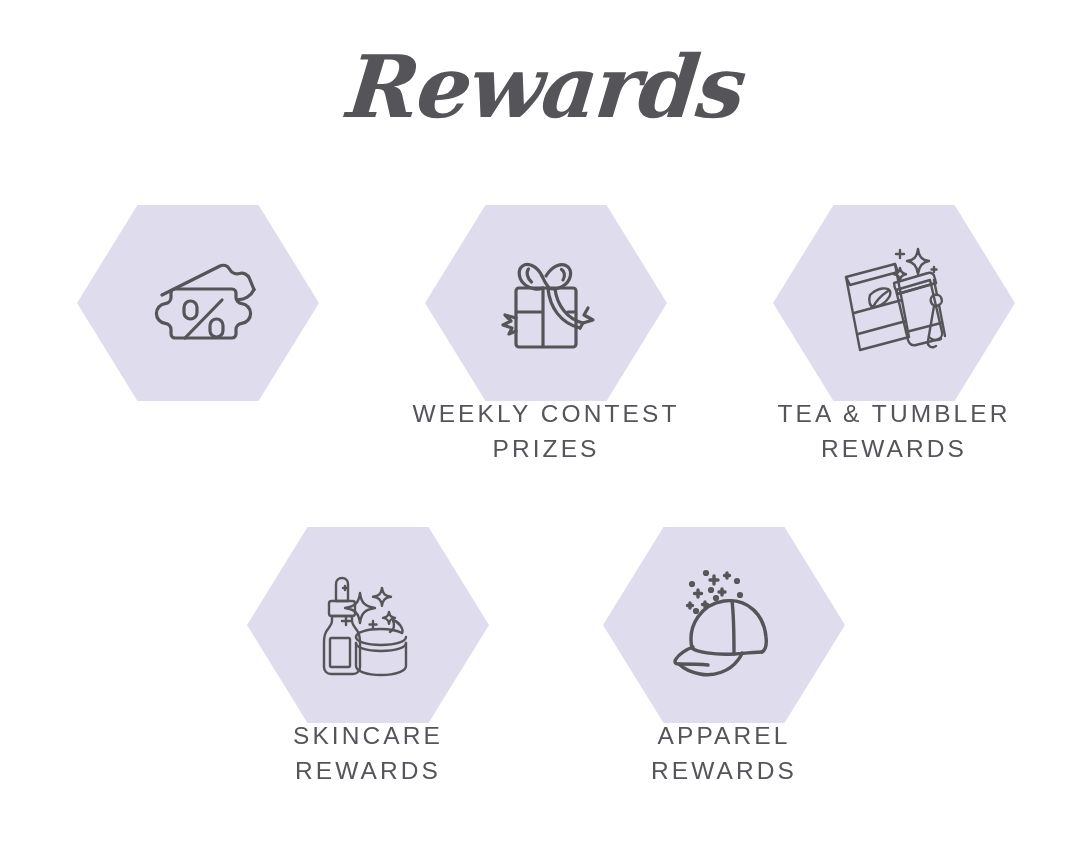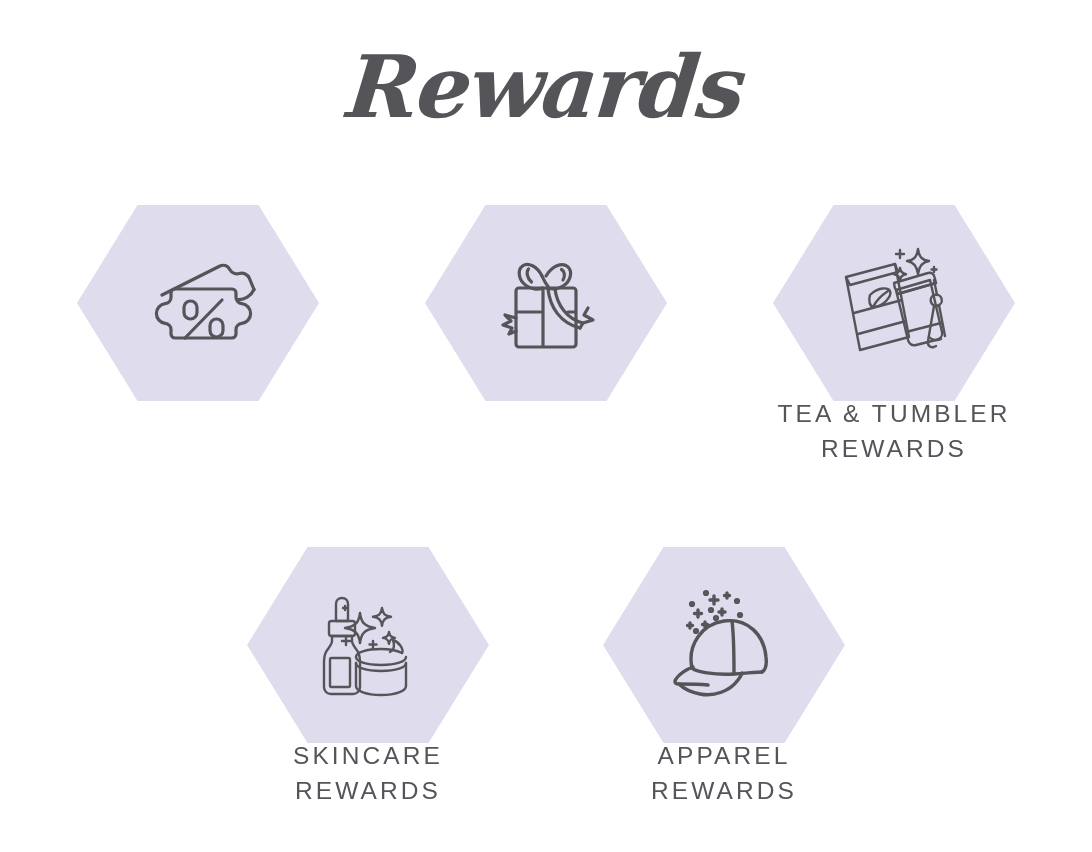--- a/index.html
+++ b/index.html
@@ -42,21 +42,21 @@
 
   
   .row {
     position: absolute;
     left: 0;
     width: 1092px;
     display: flex;
     justify-content: center;
   }
   .row-1 { top: 205px; }
-  .row-2 { top: 547px; gap: 8px; }
+  .row-2 { top: 527px; gap: 8px; }
 
   .tile {
     width: 348px;
     display: flex;
     flex-direction: column;
     align-items: center;
     position: relative;
   }
 
   .hex-wrap {
@@ -171,20 +171,22 @@
             <line x1="92" y1="79" x2="99" y2="79"></line>
 
             <path d="M72 56 C74 74 84 90 104 95"></path>
             <path d="M79 56 C81 72 91 86 107 90"></path>
             <path d="M104 95 L107 90 L117 87 L108 82 L112 75"></path>
 
             <path d="M40 85 L29 82 L35 88 L27 92 L36 95 L33 101 L40 98"></path>
           </svg>
         </div>
       </div>
+      <div class="tile-label">WEEKLY CONTEST
+PRIZES</div>
     </div>
 
     <div class="tile">
       <div class="hex-wrap">
         <div class="hex"></div>
         <div class="hex-icon">
           <svg viewBox="0 0 140 140" fill="none" stroke="#555458" stroke-width="2.4" stroke-linecap="round" stroke-linejoin="round">
 
             <path d="M22 44 L71 31 L85 104 L36 117 Z"></path>
             <path d="M22 44 L26 52 L74 39 L71 31"></path>

